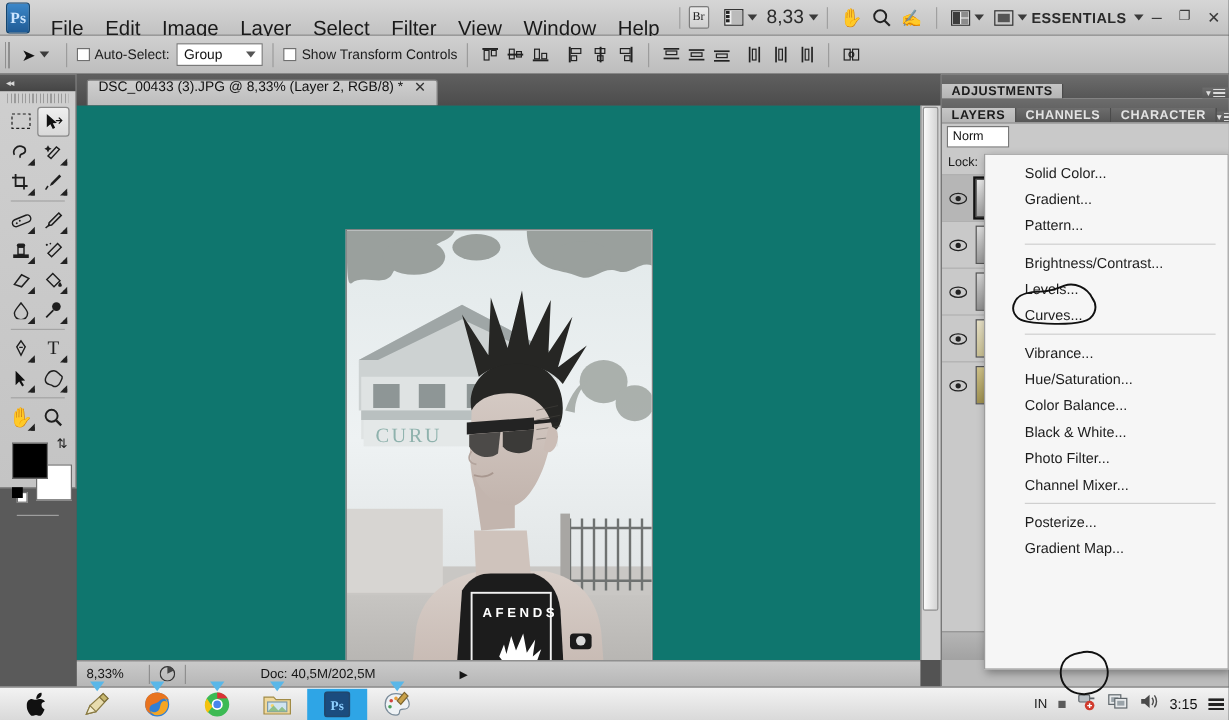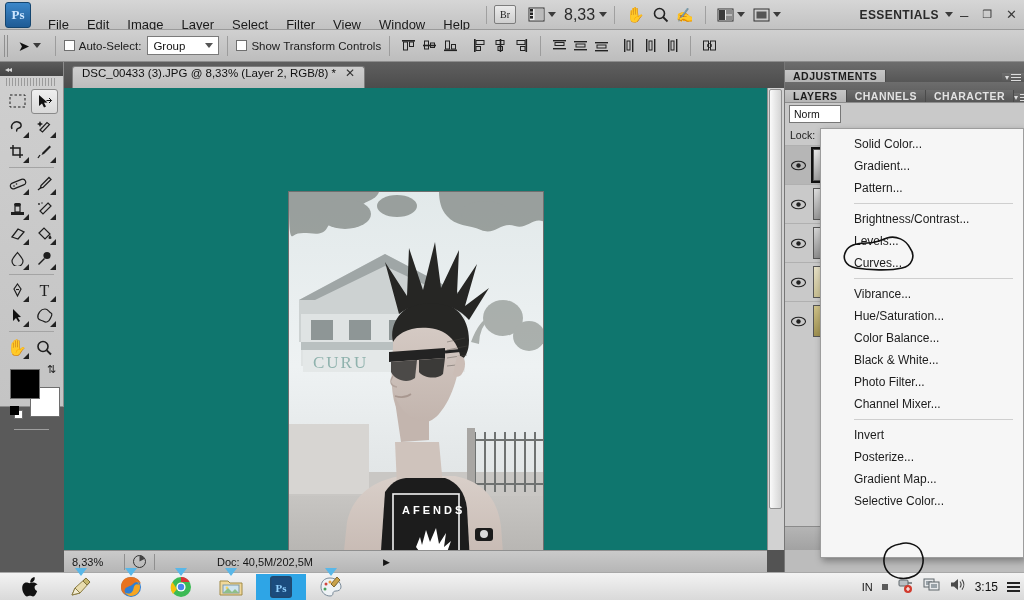--- a/index.html
+++ b/index.html
@@ -20,21 +20,21 @@
   }
   .ps-logo {
     width: 26px; height: 26px; margin-left: 5px; margin-right: 8px;
     background: linear-gradient(#3c87c9, #1f5b95);
     border: 1px solid #14456f; border-radius: 3px;
     color: #cde6ff; font-size: 13px; font-weight: bold;
     display: flex; align-items: center; justify-content: center;
     font-family: "Liberation Serif", serif;
   }
   .mitem {
-    font-size: 13px; color: #1a1a1a; padding: 4px 9px;
+    font-size: 17px; color: #1a1a1a; padding: 4px 9px;
     white-space: nowrap; cursor: default; margin-top: 19px;
   }
   .msep { width: 1px; height: 18px; background: #a0a0a0; margin: 0 7px; }
   .br-btn {
     width: 22px; height: 19px; border: 1px solid #7d7d7d; border-radius: 2px;
     background: linear-gradient(#ebebeb, #cfcfcf);
     font-size: 10px; display: flex; align-items: center; justify-content: center;
     color: #222; font-family: "Liberation Serif", serif;
   }
   .tiny-icn { display: flex; align-items: center; gap: 3px; padding: 0 4px; }
@@ -838,24 +838,22 @@
     <div class="adjitem">Levels...</div>
     <div class="adjitem">Curves...</div>
     <div class="adjsep"></div>
     <div class="adjitem">Vibrance...</div>
     <div class="adjitem">Hue/Saturation...</div>
     <div class="adjitem">Color Balance...</div>
     <div class="adjitem">Black &amp; White...</div>
     <div class="adjitem">Photo Filter...</div>
     <div class="adjitem">Channel Mixer...</div>
     <div class="adjsep"></div>
-    <div class="adjitem">Invert</div>
     <div class="adjitem">Posterize...</div>
     <div class="adjitem">Gradient Map...</div>
-    <div class="adjitem">Selective Color...</div>
   </div>
 
   <svg class="anno" style="left:840px;top:228px" width="90" height="46">
     <path d="M47,10 C56,7 66,12 70,20 C76,28 72,38 62,40 C50,43 28,42 16,40 C5,38 2,30 6,23 C9,17 18,15 27,15 C34,15 40,13 47,10 Z" fill="none" stroke="#111" stroke-width="1.6" stroke-linejoin="round"></path>
   </svg>
 
   <svg class="anno" style="left:876px;top:538px" width="58" height="46">
     <path d="M24,6 C34,3 44,8 46,16 C49,24 46,34 38,38 C30,42 20,41 14,36 C8,31 6,22 10,14 C13,9 18,7 24,6 Z" fill="none" stroke="#111" stroke-width="1.6" stroke-linejoin="round"></path>
   </svg>
 

